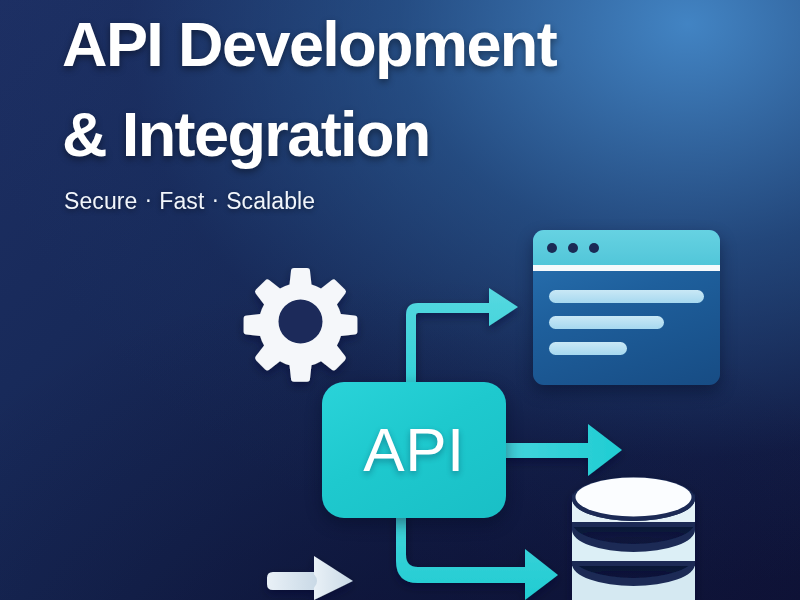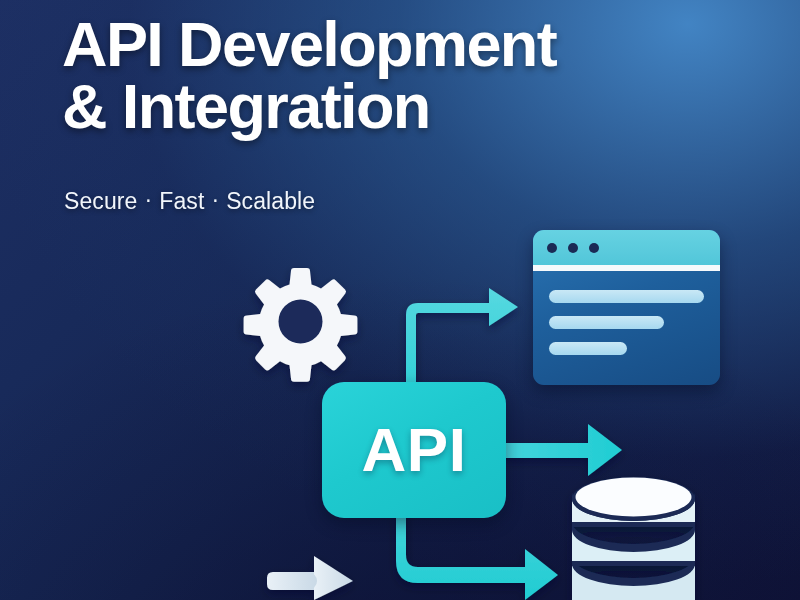--- a/index.html
+++ b/index.html
@@ -35,21 +35,21 @@
     width: 640px;
     color: #ffffff;
     font-size: 63px;
     line-height: 0.98;
     font-weight: 700;
     letter-spacing: -1.6px;
     font-stretch: condensed;
     text-shadow: 0 3px 7px rgba(0,0,0,0.42);
     z-index: 6;
   }
-  .headline .l2 { display: block; }
+  .headline .l2 { display: block; margin-top: 28px; }
   .subhead {
     position: absolute;
     left: 64px;
     top: 188px;
     color: #f2f6fb;
     font-size: 23px;
     font-weight: 400;
     letter-spacing: 0.1px;
     text-shadow: 0 2px 5px rgba(0,0,0,0.4);
     z-index: 6;
@@ -81,21 +81,21 @@
     background: linear-gradient(150deg, #2ad3d9 0%, #1ec9ce 45%, #19bfc6 100%);
     box-shadow: 0 6px 16px rgba(5,10,35,0.45);
     display: flex;
     align-items: center;
     justify-content: center;
     z-index: 4;
   }
   .api-box .api-text {
     color: #ffffff;
     font-size: 62px;
-    font-weight: 700;
+    font-weight: 400;
     letter-spacing: 0.5px;
     line-height: 1;
     text-shadow: 0 3px 6px rgba(6,24,56,0.33);
     font-stretch: condensed;
   }
 
   
   .browser {
     position: absolute;
     left: 533px;

